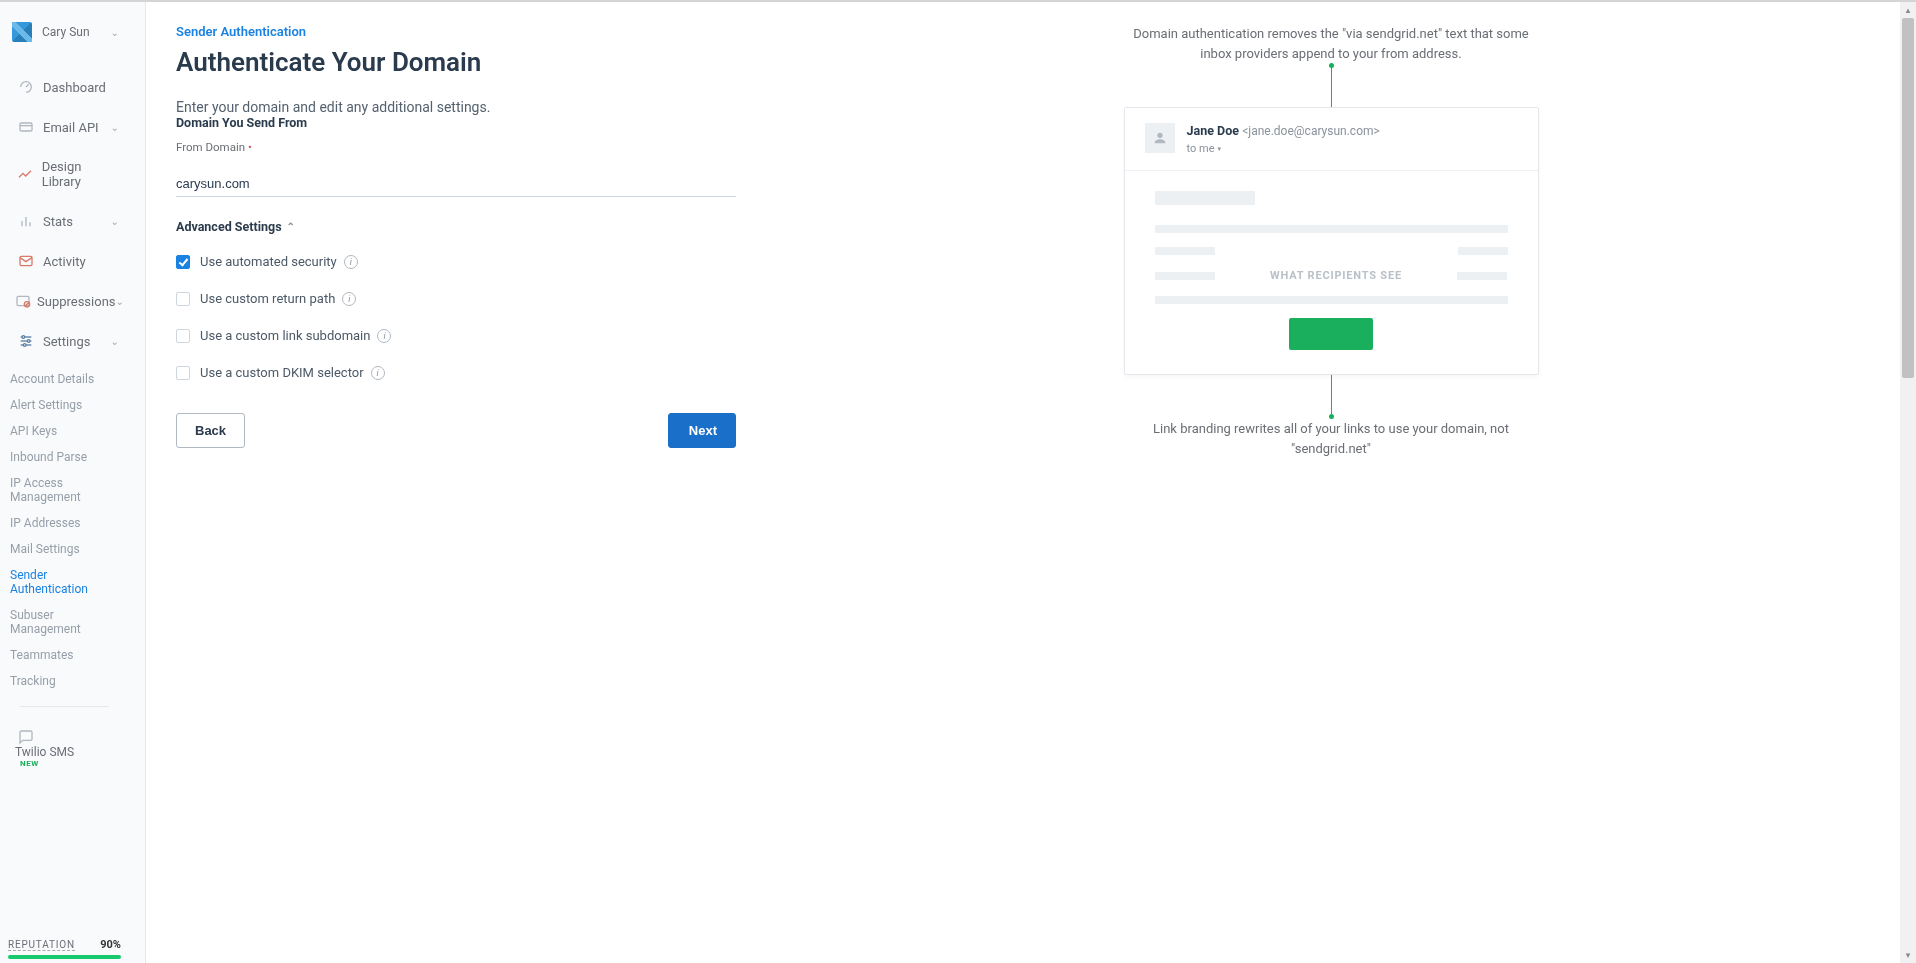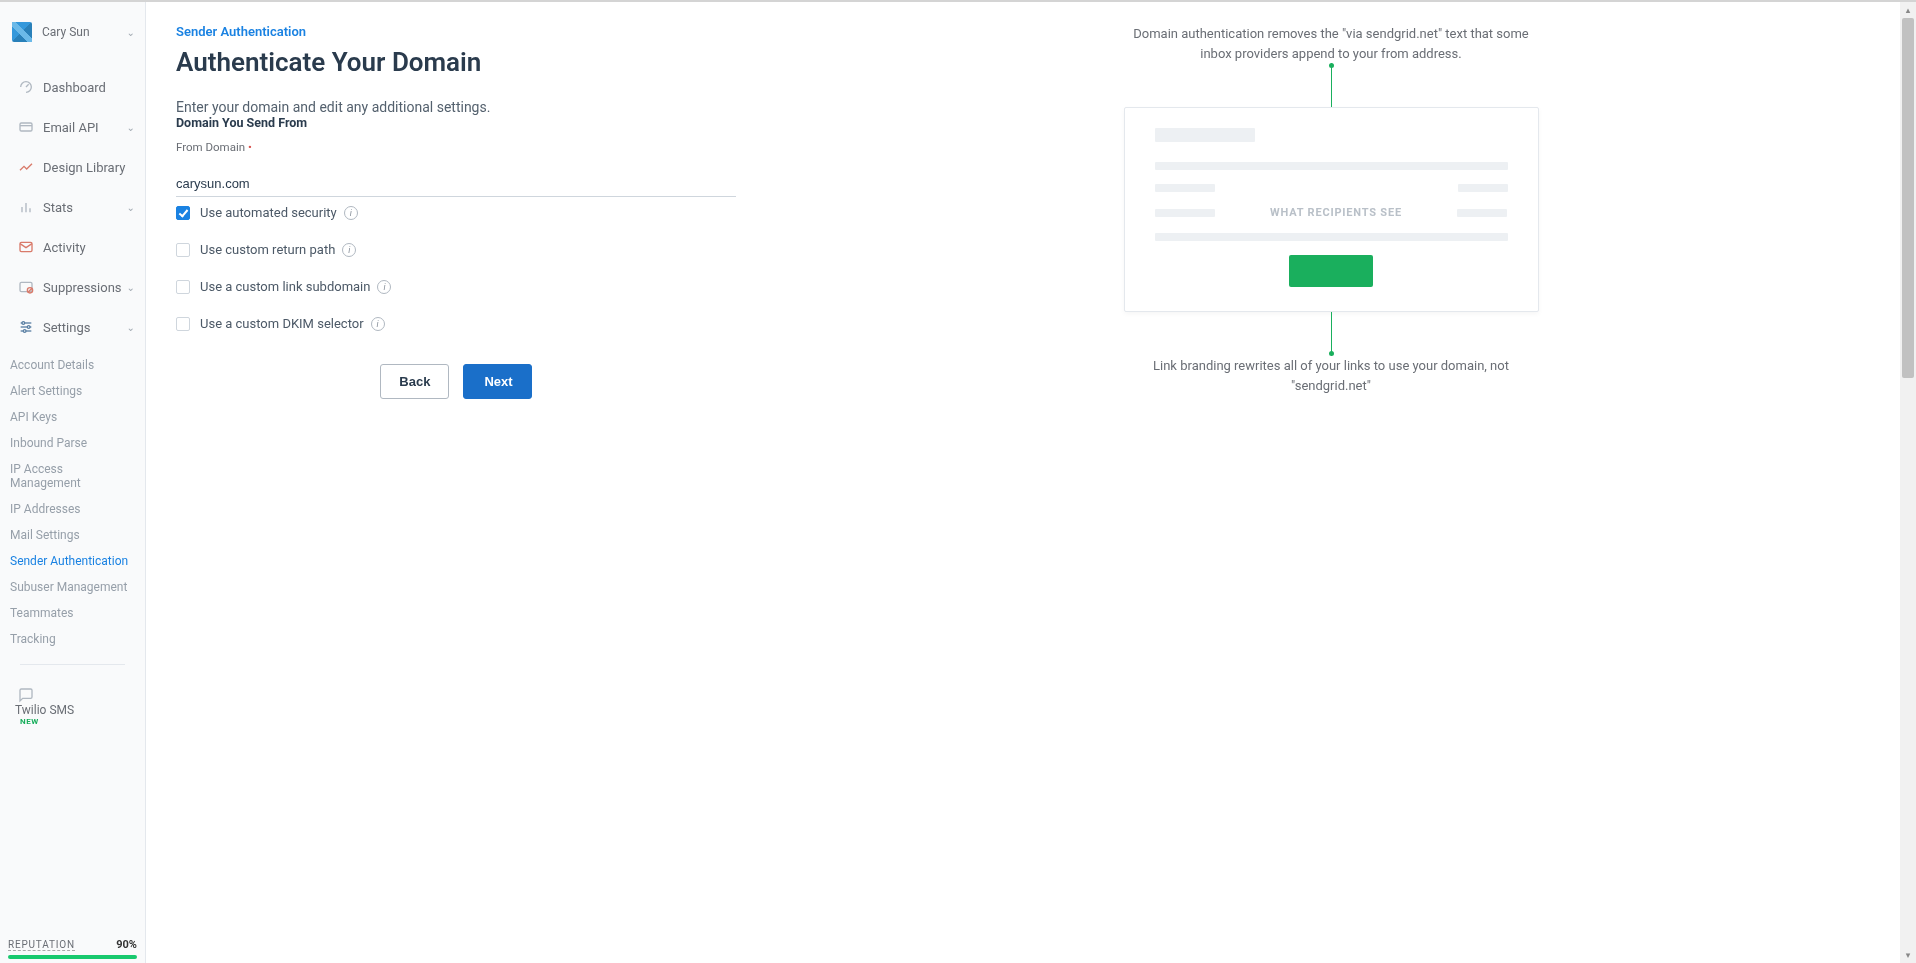--- a/index.html
+++ b/index.html
@@ -13,21 +13,21 @@
       overflow: hidden;
       border-top: 2px solid #d4d4d4;
     }
     
     .sidebar {
       width: 146px;
       background: #f9fafb;
       border-right: 1px solid #e4e8ed;
       display: flex;
       flex-direction: column;
-      padding: 10px 0 0 0;
+      padding: 10px 16px 0 0;
       position: relative;
     }
     .profile {
       display: flex;
       align-items: center;
       padding: 10px 10px 25px 12px;
       position: relative;
     }
     .logo-mark {
       width: 20px;
@@ -86,21 +86,21 @@
     .adv-toggle { font-size: 12.5px; font-weight: 700; color: #2a3b4d; margin: 22px 0 12px 0; display: flex; align-items: center; cursor: pointer; }
     .adv-toggle .chev { margin-left: 5px; font-size: 10px; color: #8a929c; }
 
     .check-row { display: flex; align-items: center; padding: 8px 0 8px 0; margin-bottom: 6px; }
     .checkbox { appearance: none; width: 14px; height: 14px; border: 1px solid #cfd6dd; border-radius: 2px; margin-right: 10px; position: relative; cursor: pointer; }
     .checkbox:checked { background: #1a82e2; border-color: #1a82e2; }
     .checkbox:checked::after { content: ""; position: absolute; left: 4px; top: 1px; width: 3px; height: 7px; border: solid white; border-width: 0 2px 2px 0; transform: rotate(40deg); }
     .check-label { font-size: 13px; color: #4c5967; }
     .info-icon { display: inline-flex; width: 14px; height: 14px; border: 1px solid #b0b8c1; border-radius: 50%; justify-content: center; align-items: center; font-size: 9px; color: #8a929c; margin-left: 7px; font-style: italic; cursor: help; }
 
-    .button-row { display: flex; justify-content: center; margin-top: 25px; gap: 14px; }
+    .button-row { display: flex; justify-content: space-between; margin-top: 25px; gap: 14px; }
     .btn { font-size: 13px; font-weight: 600; padding: 9px 18px; border-radius: 3px; cursor: pointer; }
     .btn-secondary { background: #fff; border: 1px solid #b0b8c1; color: #2a3b4d; }
     .btn-primary { background: #1a6fc9; border: 1px solid #1a6fc9; color: #fff; padding-left: 20px; }
 
     
     .preview-desc { font-size: 13px; color: #6a6e75; text-align: center; max-width: 400px; line-height: 1.5; margin-bottom: 0; }
     .connector { width: 1px; height: 44px; background: #1aaf5d; margin: 0; position: relative; }
     .connector.top::before, .connector.bottom::after { content: ""; position: absolute; left: -2px; width: 5px; height: 5px; background: #1aaf5d; border-radius: 50%; }
     .connector.top::before { top: 0; }
     .connector.bottom::after { bottom: 0; }
@@ -260,20 +260,24 @@
     <h1 class="page-title">Authenticate Your Domain</h1>
     <p class="subtitle">Enter your domain and edit any additional settings.</p>
 
     <div class="section-heading">Domain You Send From</div>
     <label class="field-label">
       <span>From Domain</span>
       <span class="req"> •</span>
     </label>
     <input class="text-input" type="text" value="carysun.com" style="">
 
+    <div class="adv-toggle">
+      <span>Advanced Settings</span>
+      <span class="chev">⌃</span>
+    </div>
 
     <div class="check-row">
       <input type="checkbox" class="checkbox" checked="" style="">
       <span class="check-label">Use automated security</span>
       <span class="info-icon">i</span>
     </div>
     <div class="check-row">
       <input type="checkbox" class="checkbox" style="">
       <span class="check-label">Use custom return path</span>
       <span class="info-icon">i</span>
@@ -293,20 +297,37 @@
       <button class="btn btn-secondary">Back</button>
       <button class="btn btn-primary">Next</button>
     </div>
   </div>
 
   <div class="preview-col">
     <p class="preview-desc">Domain authentication removes the "via sendgrid.net" text that some inbox providers append to your from address.</p>
     <div class="connector top"></div>
 
     <div class="email-card">
+      <div class="email-head">
+        <div class="avatar">
+          <svg viewBox="0 0 24 24" fill="currentColor">
+              <circle cx="12" cy="8" r="4"></circle>
+              <path d="M4 20c0-4 4-6 8-6s8 2 8 6"></path>
+            </svg>
+        </div>
+        <div>
+          <div>
+            <span class="from-name">Jane Doe</span>
+            <span class="from-email">&lt;jane.doe@carysun.com&gt;</span>
+          </div>
+          <div class="to-line">
+            <span>to me</span><span class="tri">▾</span>
+          </div>
+        </div>
+      </div>
       <div class="email-body">
         <div class="placeholder ph-short"></div>
         <div class="placeholder ph-line"></div>
         <div class="ph-row">
           <div class="placeholder ph-seg-s"></div>
           <div class="placeholder ph-seg-m"></div>
         </div>
         <div class="ph-row">
           <div class="placeholder ph-seg-s"></div>
           <span class="recipients-txt">WHAT RECIPIENTS SEE</span>

